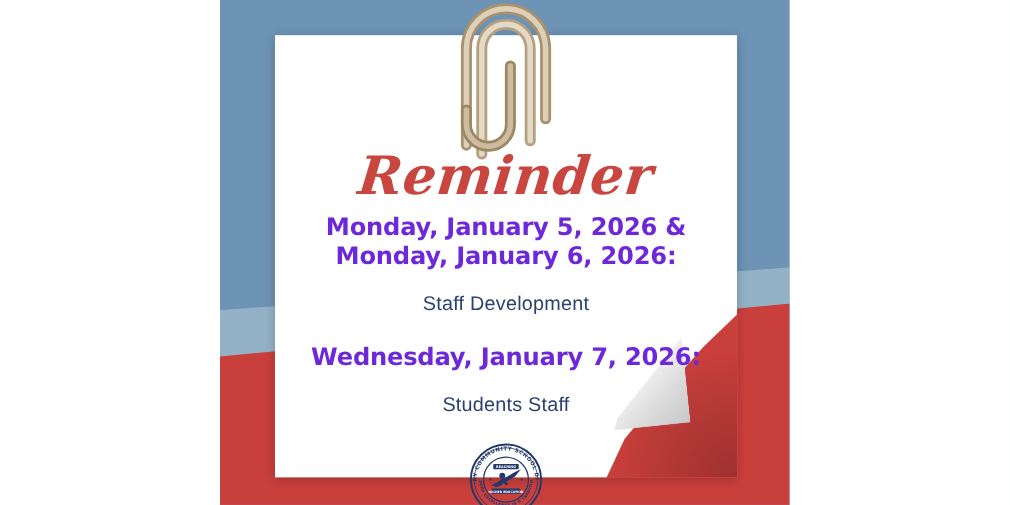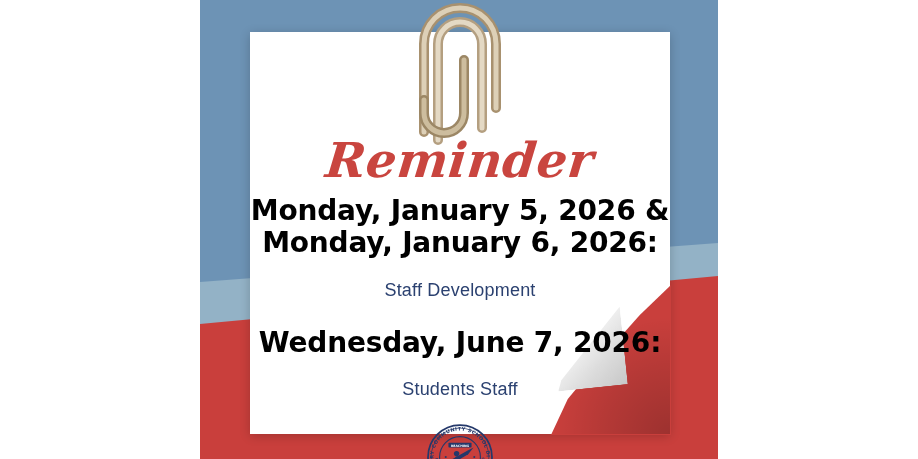--- a/index.html
+++ b/index.html
@@ -142,23 +142,23 @@
     letter-spacing: 0.5px;
     color: #c9453f;
     transform: skewX(-6deg);
   }
 
   .block { text-align: center; width: 100%; }
 
   .date-line {
     font-family: "DejaVu Sans", sans-serif;
     font-weight: 700;
-    font-size: 28px;
+    font-size: 22px;
     line-height: 1.16;
-    color: #000000;
+    color: #6d28d9;
     letter-spacing: -0.2px;
     white-space: nowrap;
   }
   .event-line {
     font-family: "Liberation Sans", sans-serif;
     font-weight: 400;
     font-size: 18px;
     line-height: 1.2;
     color: #2b4170;
     letter-spacing: 0.2px;
@@ -203,21 +203,21 @@
 
         <div class="block group-one">
           <div class="date-line">Monday, January 5, 2026 &amp;</div>
           <div class="date-line">Monday, January 6, 2026:</div>
           <div class="event-line">Staff Development</div>
         </div>
 
         <div class="divider"></div>
 
         <div class="block group-two">
-          <div class="date-line">Wednesday, June 7, 2026:</div>
+          <div class="date-line">Wednesday, January 7, 2026:</div>
           <div class="event-line">Students Staff</div>
         </div>
 
         <div class="seal-wrap">
           <svg viewBox="0 0 100 100" width="68" height="68" aria-hidden="true">
             <defs>
               <path id="arcTop" d="M 50,50 m -39,0 a 39,39 0 1,1 78,0" fill="none"></path>
               <path id="arcBot" d="M 50,50 m -31,0 a 31,31 0 1,0 62,0" fill="none"></path>
               <path id="arcBot2" d="M 50,50 m -36,0 a 36,36 0 1,0 72,0" fill="none"></path>
             </defs>

